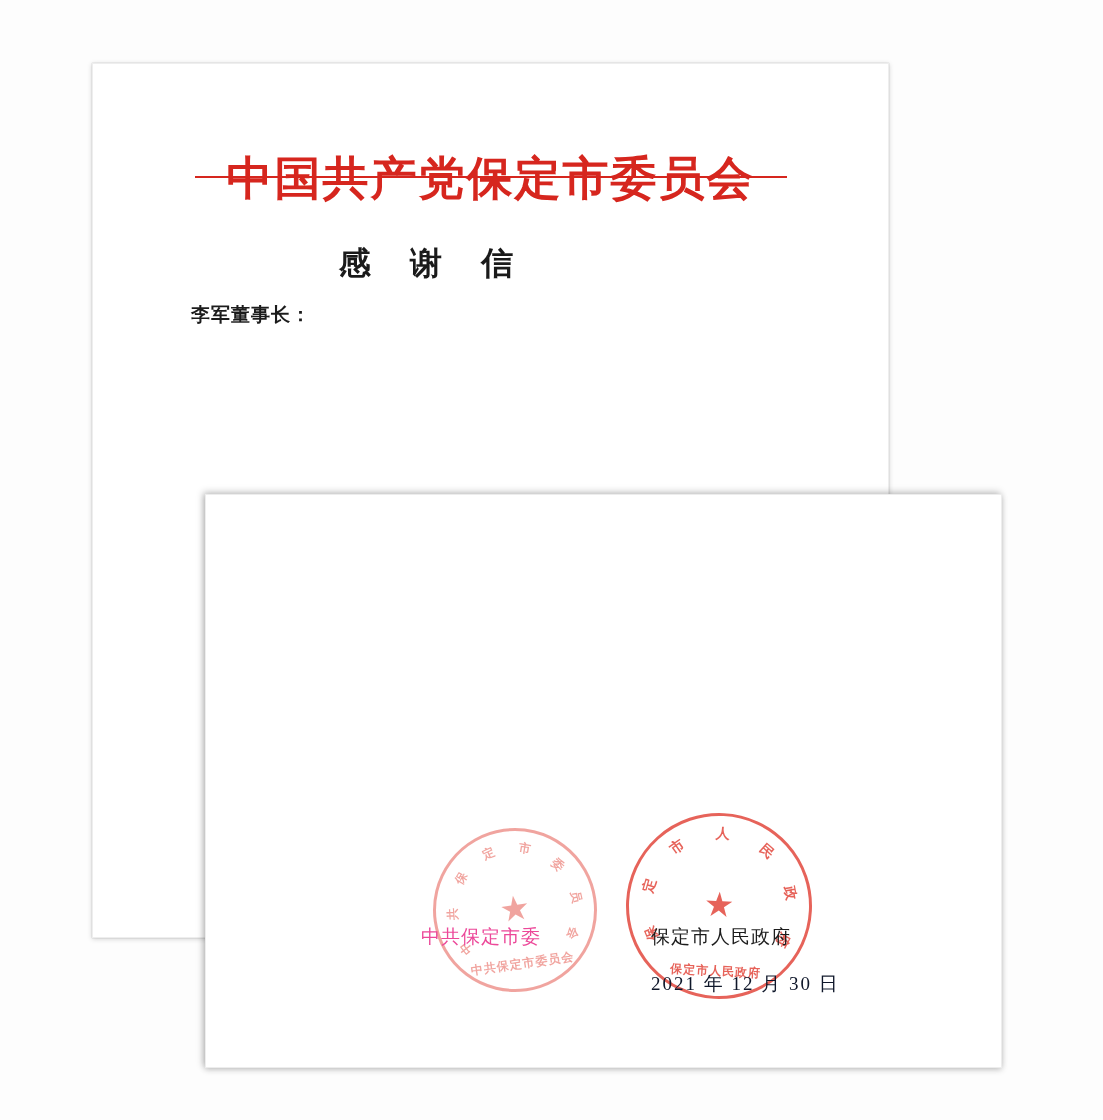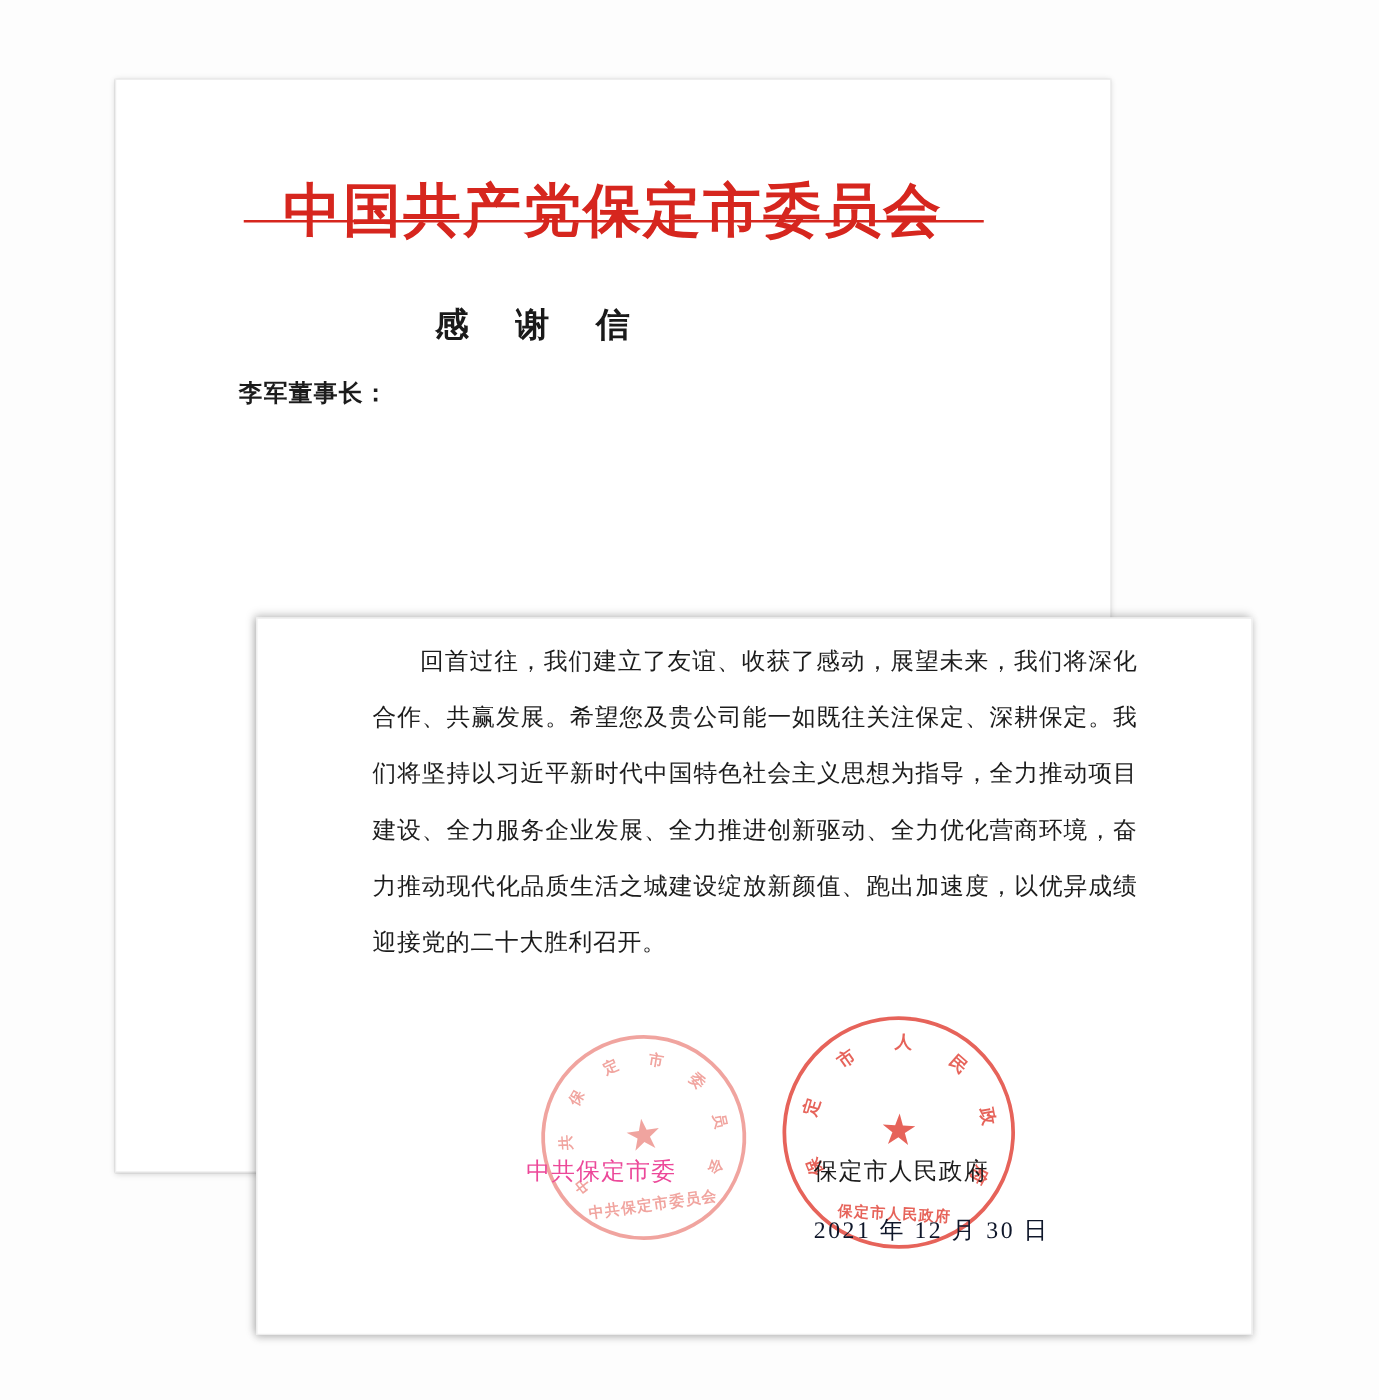--- a/index.html
+++ b/index.html
@@ -23,21 +23,21 @@
     top: 63px;
     width: 795px;
     height: 873px;
     background: #ffffff;
     box-shadow: 0 1px 5px rgba(0,0,0,0.18), 0 0 1px rgba(0,0,0,0.25);
     border: 1px solid #eeeeee;
   }
   #letterhead-title {
     position: absolute;
     left: 0;
-    top: 74px;
+    top: 84px;
     width: 795px;
     text-align: center;
     color: #d6261e;
     font-family: "DejaVu Serif", serif;
     font-weight: bold;
     font-size: 46px;
     letter-spacing: 2px;
     white-space: nowrap;
   }
   #letterhead-rule {
@@ -49,21 +49,21 @@
     background: #d6261e;
   }
   #doc-heading {
     position: absolute;
     left: 0;
     top: 178px;
     width: 680px;
     text-align: center;
     font-family: "DejaVu Serif", serif;
     font-weight: bold;
-    font-size: 27px;
+    font-size: 32px;
     letter-spacing: 14px;
     color: #1a1a1a;
   }
   #salutation {
     position: absolute;
     left: 98px;
     top: 238px;
     font-size: 19px;
     color: #1c1c1c;
     letter-spacing: 1px;
@@ -229,21 +229,20 @@
 
 
     <div id="back-hidden">
       <p>届至峥市省四展城发</p>
     </div>
   </div>
 
   <div id="page-front">
 
     <div id="front-body">
-      <p>回首过往，我们建立了友谊、收获了感动，展望未来，我们将深化合作、共赢发展。希望您及贵公司能一如既往关注保定、深耕保定。我们将坚持以习近平新时代中国特色社会主义思想为指导，全力推动项目建设、全力服务企业发展、全力推进创新驱动、全力优化营商环境，奋力推动现代化品质生活之城建设绽放新颜值、跑出加速度，以优异成绩迎接党的二十大胜利召开。</p>
     </div>
 
     <div class="seal" id="seal-party">
       <div class="seal-text">
           <span style="font-size: 12px; transform: rotate(-120deg) translate(0px, -62px) translate(-50%, -50%) rotate(0deg);">中</span>
           <span style="font-size: 12px; transform: rotate(-85.7143deg) translate(0px, -62px) translate(-50%, -50%) rotate(0deg);">共</span>
           <span style="font-size: 12px; transform: rotate(-51.4286deg) translate(0px, -62px) translate(-50%, -50%) rotate(0deg);">保</span>
           <span style="font-size: 12px; transform: rotate(-17.1429deg) translate(0px, -62px) translate(-50%, -50%) rotate(0deg);">定</span>
           <span style="font-size: 12px; transform: rotate(17.1429deg) translate(0px, -62px) translate(-50%, -50%) rotate(0deg);">市</span>
           <span style="font-size: 12px; transform: rotate(51.4286deg) translate(0px, -62px) translate(-50%, -50%) rotate(0deg);">委</span>

